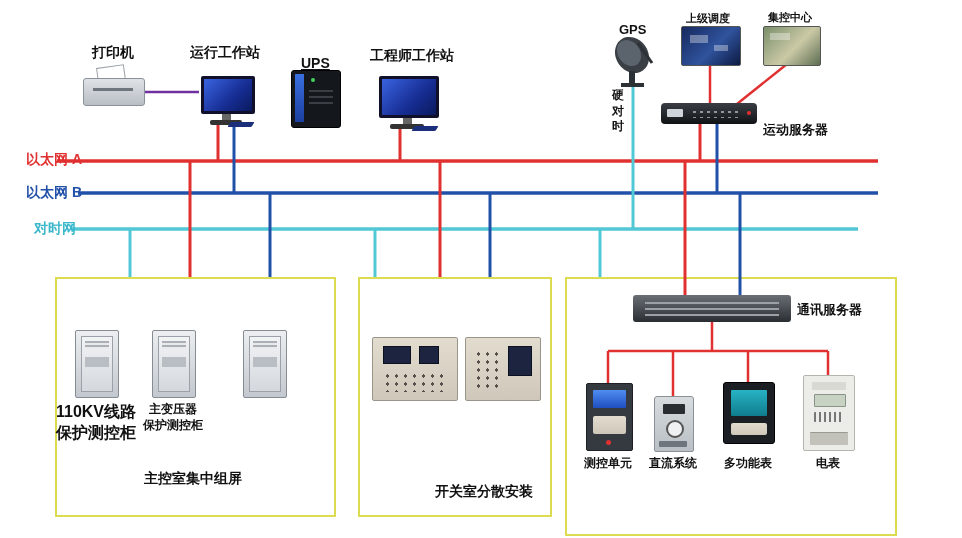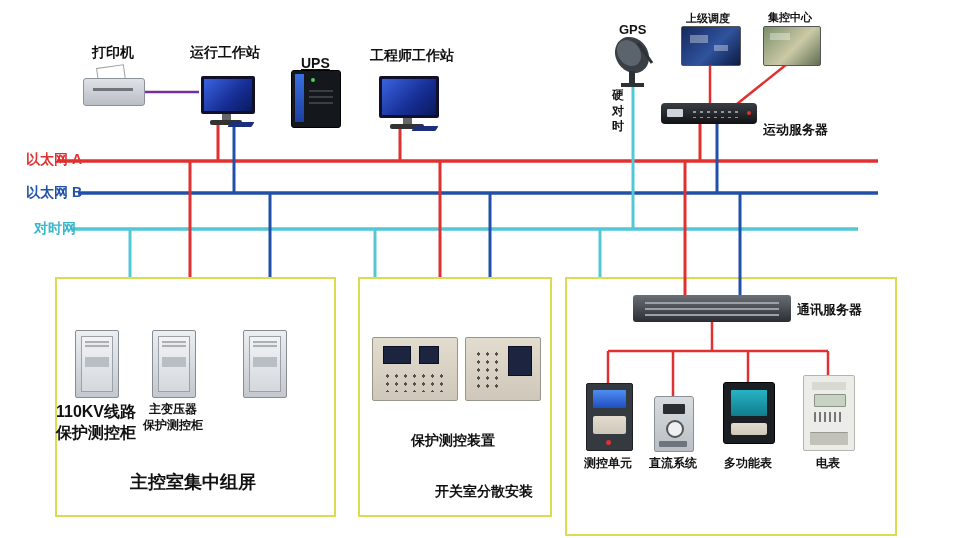--- a/index.html
+++ b/index.html
@@ -225,23 +225,22 @@
   <div class="lbl" style="left:34px;top:220px;font-size:14px;color:#3bb7cb;">对时网</div>
 
   <div class="lbl center" style="left:52px;top:402px;width:88px;font-size:16px;line-height:1.3;">
     <div>110KV线路</div>
     <div>保护测控柜</div>
   </div>
   <div class="lbl center" style="left:129px;top:402px;width:88px;font-size:12px;line-height:1.3;">
     <div>主变压器</div>
     <div>保护测控柜</div>
   </div>
-  <div class="lbl center" style="left:118px;top:470px;width:150px;font-size:18px;">主控室集中组屏</div>
-
-  <div class="lbl center" style="left:378px;top:432px;width:150px;font-size:14px;">保护测控装置</div>
+  <div class="lbl center" style="left:118px;top:470px;width:150px;font-size:14px;">主控室集中组屏</div>
+
   <div class="lbl center" style="left:373px;top:483px;width:160px;font-size:14px;text-align:right;">开关室分散安装</div>
 
   <div class="lbl" style="left:797px;top:301px;font-size:13px;">通讯服务器</div>
   <div class="lbl center" style="left:578px;top:455px;width:60px;font-size:12px;">测控单元</div>
   <div class="lbl center" style="left:643px;top:455px;width:60px;font-size:12px;">直流系统</div>
   <div class="lbl center" style="left:718px;top:455px;width:60px;font-size:12px;">多功能表</div>
   <div class="lbl center" style="left:798px;top:455px;width:60px;font-size:12px;">电表</div>
 
 </div>
 

